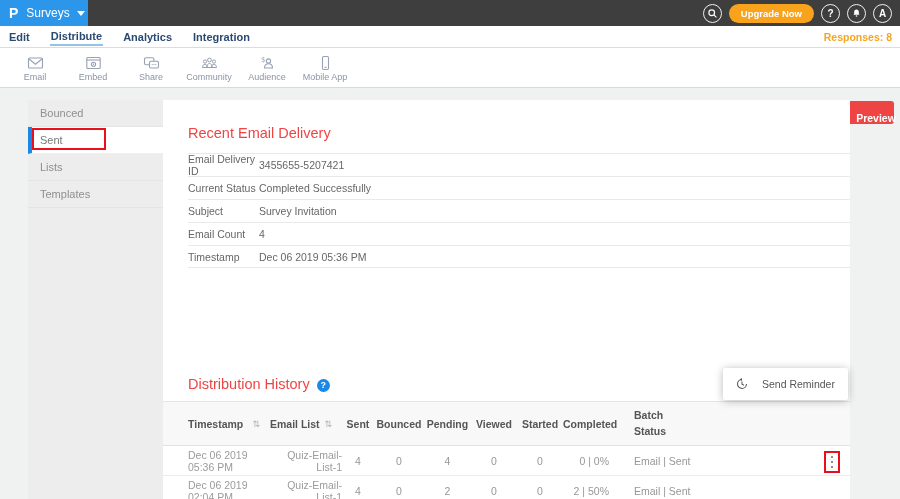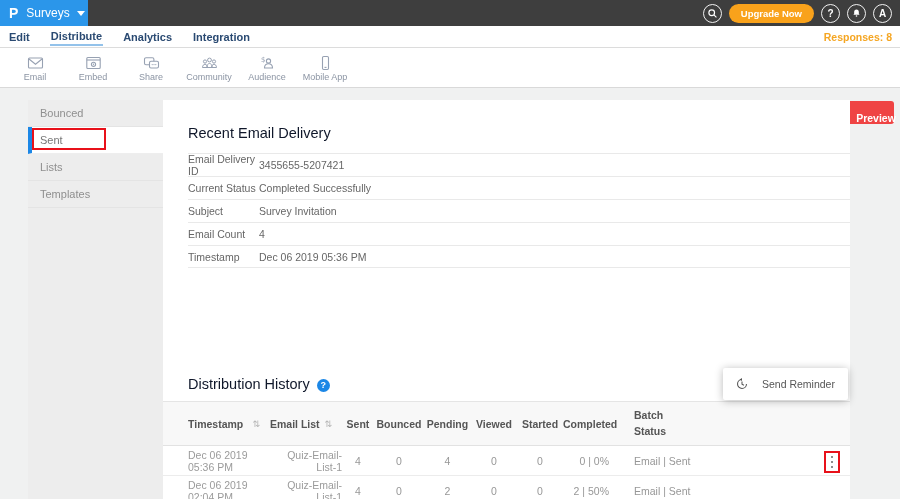--- a/index.html
+++ b/index.html
@@ -37,21 +37,21 @@
   .pencil { position:absolute; right:6px; top:4px; width:13px; height:13px; cursor:pointer; }
   .preview-btn { position:absolute; left:838px; top:53px; width:56px; height:23px; background:#ef4444; border:none; border-radius:3px; color:#fff; font-size:10.5px; font-weight:600; display:flex; align-items:flex-end; justify-content:center; gap:20px; cursor:pointer; font-family:inherit; }
 
   
   .sidebar { position:absolute; left:28px; top:100px; width:135px; height:399px; background:#ededed; }
   .side-item { height:27px; display:flex; align-items:center; padding-left:12px; font-size:11px; color:#8f8f8f; border-bottom:1px solid #e4e4e4; cursor:pointer; position:relative; }
   .side-item.active { background:#fff; color:#777; border-left:4px solid #1b87e6; padding-left:8px; border-bottom-color:#eee; }
 
   
   .card { position:absolute; left:163px; top:100px; width:687px; height:399px; background:#fff; }
-  .section-title { font-size:14.5px; color:#0f172a; }
+  .section-title { font-size:14.5px; color:#ef4444; }
   .title-recent { position:absolute; left:25px; top:25px; }
   .title-history { position:absolute; left:25px; top:276px; display:flex; align-items:center; gap:7px; }
   .help-circle { width:13px; height:13px; background:#1b87e6; color:#fff; border-radius:50%; font-size:9px; font-weight:700; display:flex; align-items:center; justify-content:center; cursor:pointer; margin-top:2px; }
 
   .fields { position:absolute; left:25px; top:53px; width:662px; }
   .field-row { height:23px; display:flex; align-items:center; border-top:1px solid #e9e9e9; font-size:10.5px; }
   .field-row:last-child { border-bottom:1px solid #e9e9e9; }
   .field-label { width:71px; color:#666; }
   .field-value { color:#666; }
 

